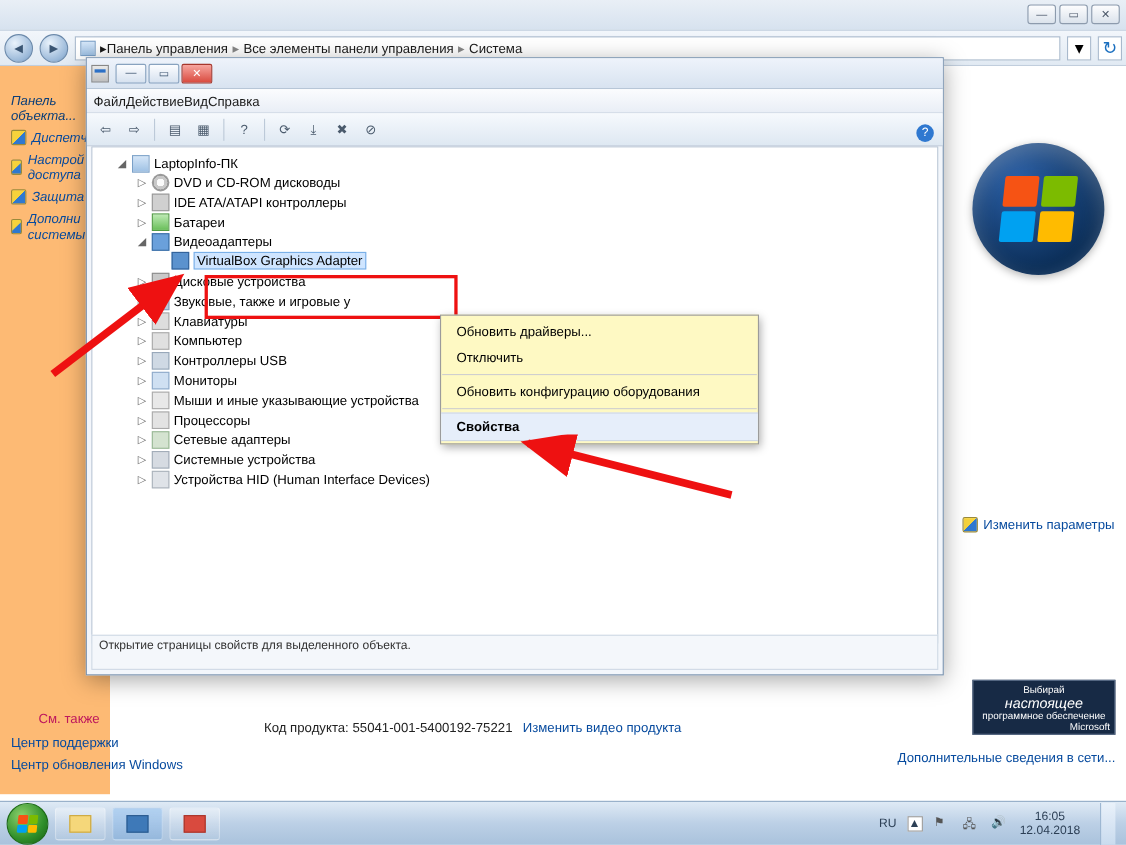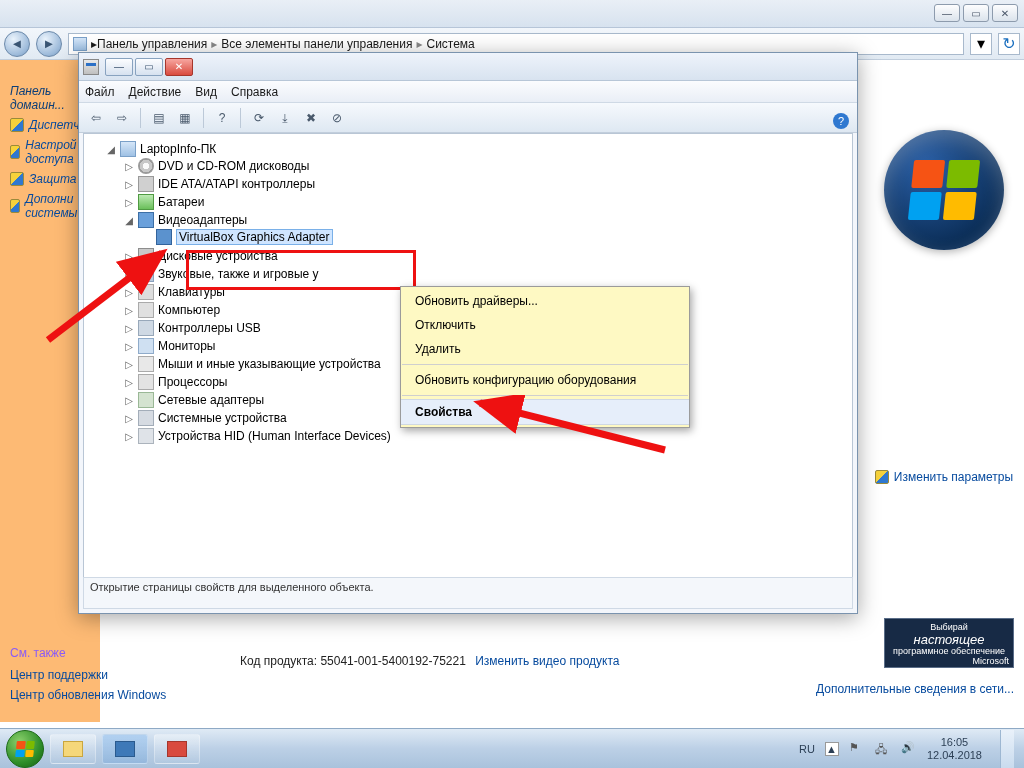--- a/index.html
+++ b/index.html
@@ -18,21 +18,21 @@
 .breadcrumb .sep{ margin:0 4px; color:#888;}
 .addr-search { width:22px; height:22px; border:1px solid #a8b9cc; background:#fff; display:flex;align-items:center;justify-content:center;}
 .addr-refresh { width:22px; height:22px; border:1px solid #a8b9cc; background:#fff; display:flex;align-items:center;justify-content:center; color:#1b6fbf;}
 
 
 .cp-sidebar { position:absolute; top:60px; left:0; width:100px; bottom:46px; background:#fdba74; padding:24px 4px 0 10px; font-size:12px; color:#064a9e; overflow:hidden;font-style:italic;}
 .cp-sidebar .hdr { color:#0b3e78; margin-bottom:6px;}
 .cp-sidebar .lnk { display:flex; align-items:center; gap:5px; margin:6px 0; cursor:pointer; color:#064a9e;}
 .cp-sidebar .shield { width:14px; height:14px; background:linear-gradient(135deg,#f6d23b 0 50%,#2f78d0 50% 100%); border:1px solid #9a8a3a; border-radius:2px;}
 .cp-seealso { position:absolute; left:10px; bottom:60px; font-size:12px; color:#4b4b4b;}
-.cp-seealso .t{ color:#8b5cf6; margin-bottom:8px;}
+.cp-seealso .t{ color:#be185d; margin-bottom:8px;margin-left:25px;}
 .cp-seealso .l{ color:#064a9e; margin:6px 0; cursor:pointer;}
 
 
 .right-pane { position:absolute; top:60px; right:0; width:160px; bottom:46px; padding-top:70px; display:flex; flex-direction:column; align-items:center;}
 .win-orb { width:120px; height:120px; border-radius:50%; background:radial-gradient(circle at 35% 30%, #2a5fa6, #0b2e58 70%); display:flex; align-items:center; justify-content:center; box-shadow: inset 0 8px 20px rgba(255,255,255,.25), 0 2px 8px rgba(0,0,0,.3);}
 .win-flag { width:66px; height:60px; display:grid; grid-template-columns:1fr 1fr; grid-template-rows:1fr 1fr; gap:4px; transform:skewX(-6deg);}
 .win-flag div{ border-radius:2px;}
 .wf-r{background:#f65314;} .wf-g{background:#7cbb00;} .wf-b{background:#00a1f1;} .wf-y{background:#ffbb00;}
 .change-params { margin-top:220px; font-size:12px; color:#064a9e; display:flex; align-items:center; gap:5px; cursor:pointer;}
 .ms-badge { position:absolute; right:10px; bottom:100px; width:130px; height:50px; background:#172a45; color:#fff; font-size:9px; border:1px solid #5a6d88; text-align:center; padding:4px; line-height:1.1;}
@@ -49,21 +49,21 @@
 .dm-title { height:28px; background:linear-gradient(#eef3fb,#d8e3f0); display:flex; align-items:center; padding:0 4px; border-bottom:1px solid #b7c6d7;}
 .dm-title .ico{ width:16px;height:16px; margin-right:6px; background:
   linear-gradient(#e9e9e9,#bfbfbf); border:1px solid #888; position:relative;}
 .dm-title .ico::after{content:""; position:absolute; top:3px; left:2px; width:10px;height:3px; background:#2c70c6;}
 .dm-title .txt{ font-size:12px; color:#16304d; flex:1;}
 .dm-title .btns{ display:flex; gap:2px;}
 .dm-title .b{ width:28px; height:18px; border:1px solid #88a2bf; border-radius:2px;
   background:linear-gradient(#fcfdff,#d6e1ef); font-size:10px; display:flex;align-items:center;justify-content:center;color:#3b536e;}
 .dm-title .b.close{ background:linear-gradient(#f7a6a0,#d94a3e); border-color:#a6362c; color:#fff;}
 
-.dm-menu { height:22px; background:linear-gradient(#fbfcfe,#e9eef6); display:flex; align-items:center; padding:0 6px; gap:14px; font-size:12px; color:#1a1a1a; border-bottom:1px solid #cfd9e5;}
+.dm-menu { height:22px; background:linear-gradient(#fbfcfe,#e9eef6); display:flex; align-items:center; padding:0 6px; font-size:12px; color:#1a1a1a; border-bottom:1px solid #cfd9e5;}
 .dm-menu span{ cursor:default;}
 .dm-help { position:absolute; top:60px; right:8px; width:16px;height:16px;border-radius:50%;
   background:#2f78d0; color:#fff; font-size:11px; display:flex;align-items:center;justify-content:center;}
 
 .dm-toolbar { height:30px; background:linear-gradient(#f6f9fd,#dee8f2); border-bottom:1px solid #c2cedc;
   display:flex; align-items:center; padding:0 6px; gap:4px;}
 .tb-sep{ width:1px; height:20px; background:#bcc9d8; margin:0 3px;}
 .tb-btn{ width:22px; height:22px; border:1px solid transparent; display:flex;align-items:center;justify-content:center; font-size:12px; color:#4a5a6c;}
 
 .dm-body { position:absolute; top:80px; left:4px; right:4px; bottom:28px; background:#fff; border:1px solid #b9c6d5; overflow:auto; padding:6px 4px; font-size:12px;}
@@ -145,21 +145,21 @@
       <span class="sep">▸</span>
     <span>Система</span>
   </div>
   <div class="addr-search">▾</div>
   <div class="addr-refresh">↻</div>
 </div>
 
 <div class="cp-sidebar">
   <div class="hdr">
     <span>Панель</span><br>
-    <span>домашн...</span>
+    <span>объекта...</span>
   </div>
   <div class="lnk">
       <span class="shield"></span>
       <span>Диспетч...</span>
     </div>
   <div class="lnk">
       <span class="shield"></span>
       <span>Настрой доступа</span>
     </div>
   <div class="lnk">
@@ -365,21 +365,20 @@
   </div>
 
   <div class="dm-status">Открытие страницы свойств для выделенного объекта.</div>
 </div>
 
 <div class="highlight-box" style="top:250px; left:186px; width:230px; height:40px;"></div>
 
 <div class="ctx" id="ctx" style="top:286px; left:400px;">
     <div class="item">Обновить драйверы...</div>
     <div class="item">Отключить</div>
-    <div class="item">Удалить</div>
     <div class="sep"></div>
     <div class="item">Обновить конфигурацию оборудования</div>
     <div class="sep"></div>
     <div class="item hl">Свойства</div>
   </div>
 
 <svg class="arrow" style="top:238px;left:42px;width:140px;height:110px">
   <defs>
       <marker id="ah1" markerWidth="8" markerHeight="8" refX="6" refY="3" orient="auto">
         <path d="M0,0 L7,3 L0,6 Z" fill="#e11"></path>

